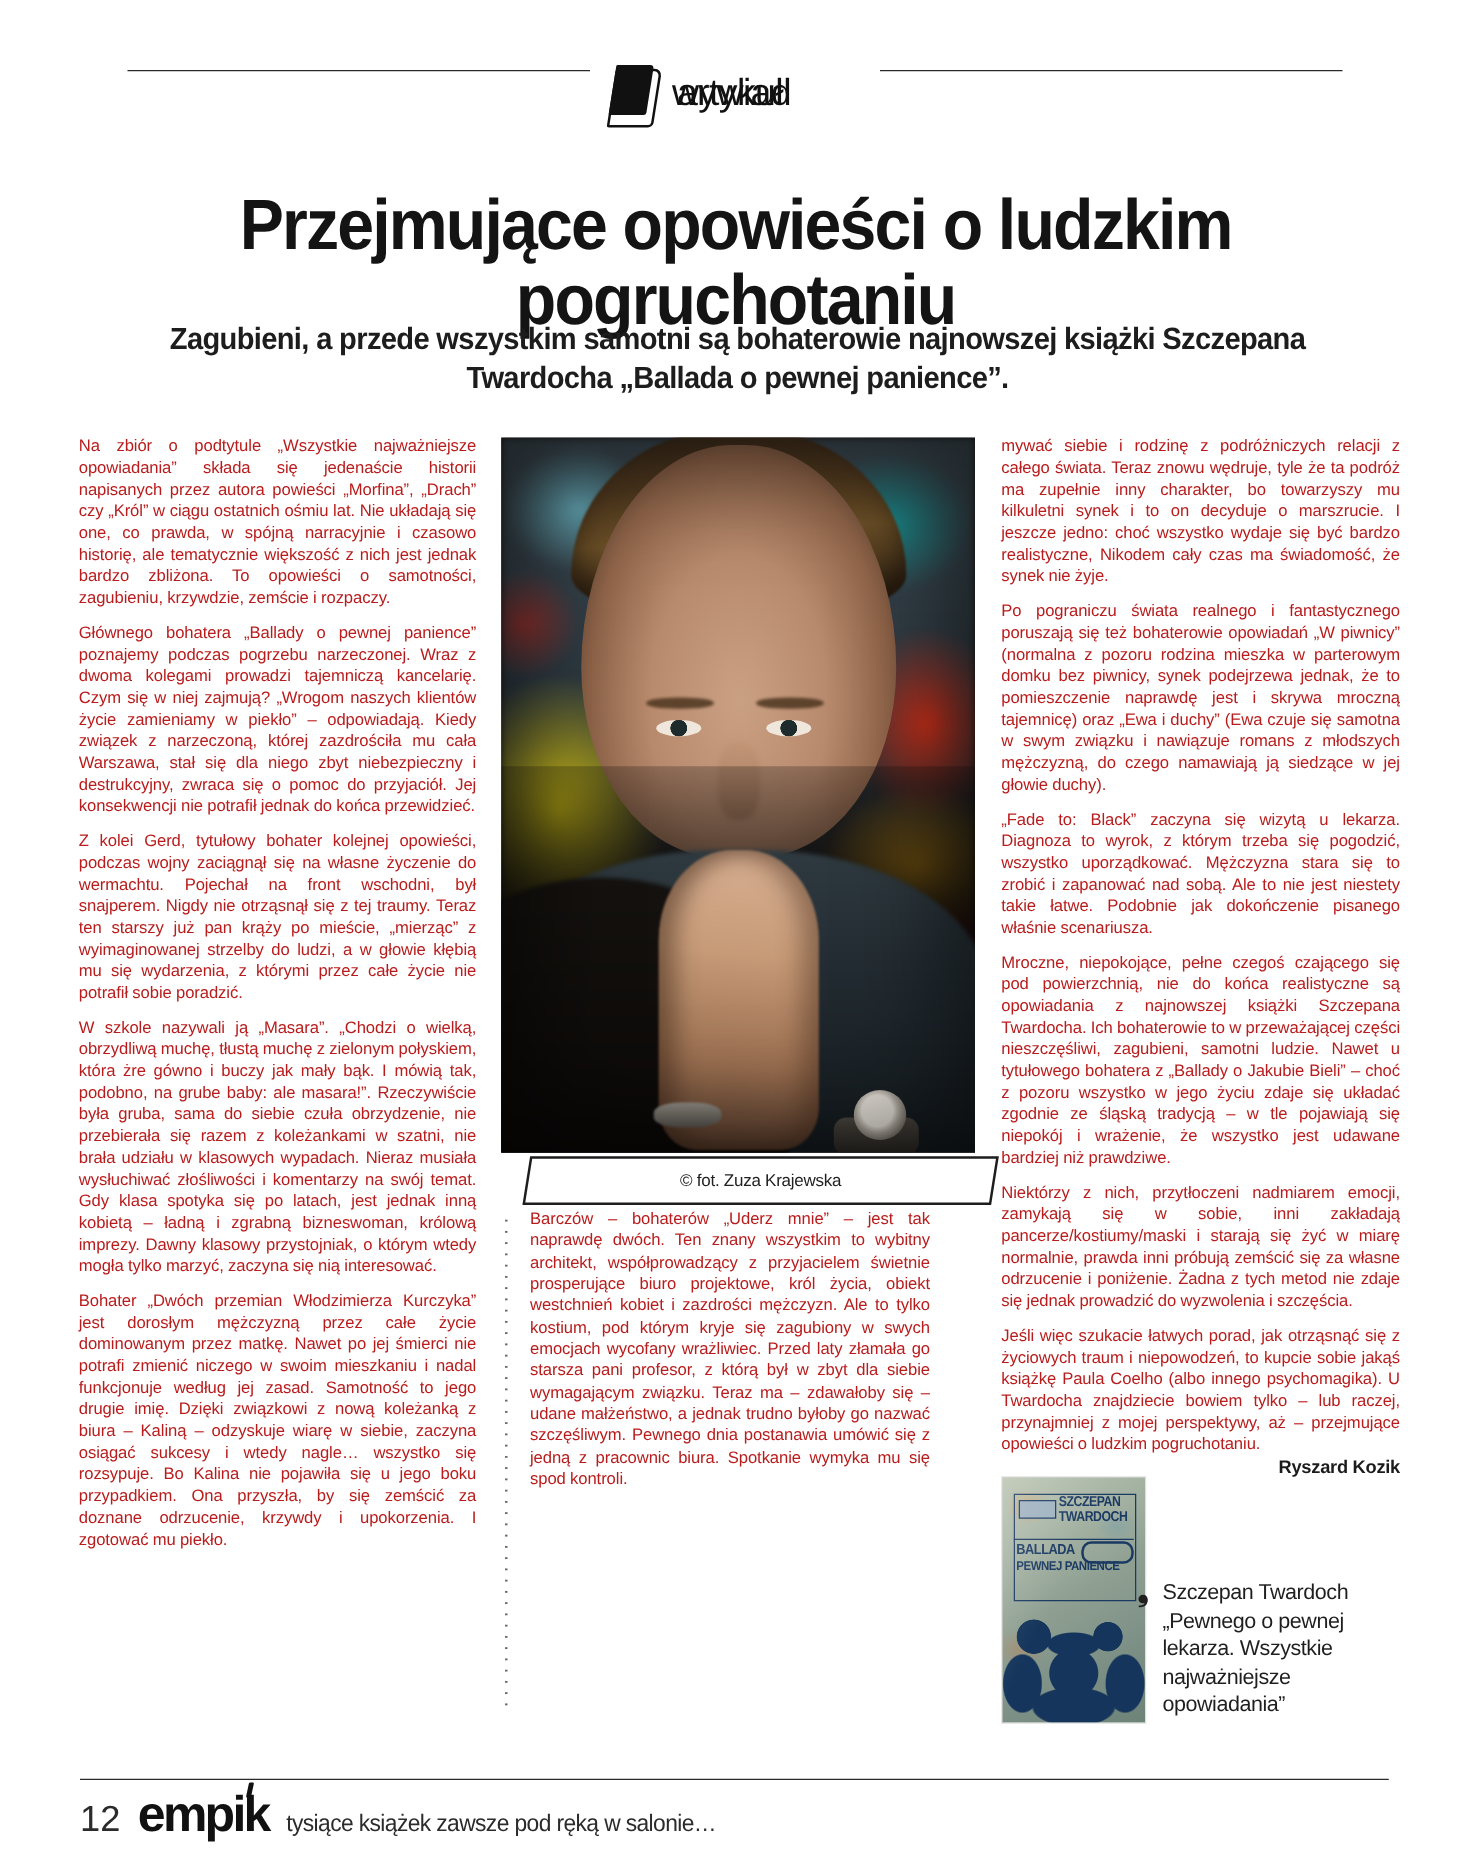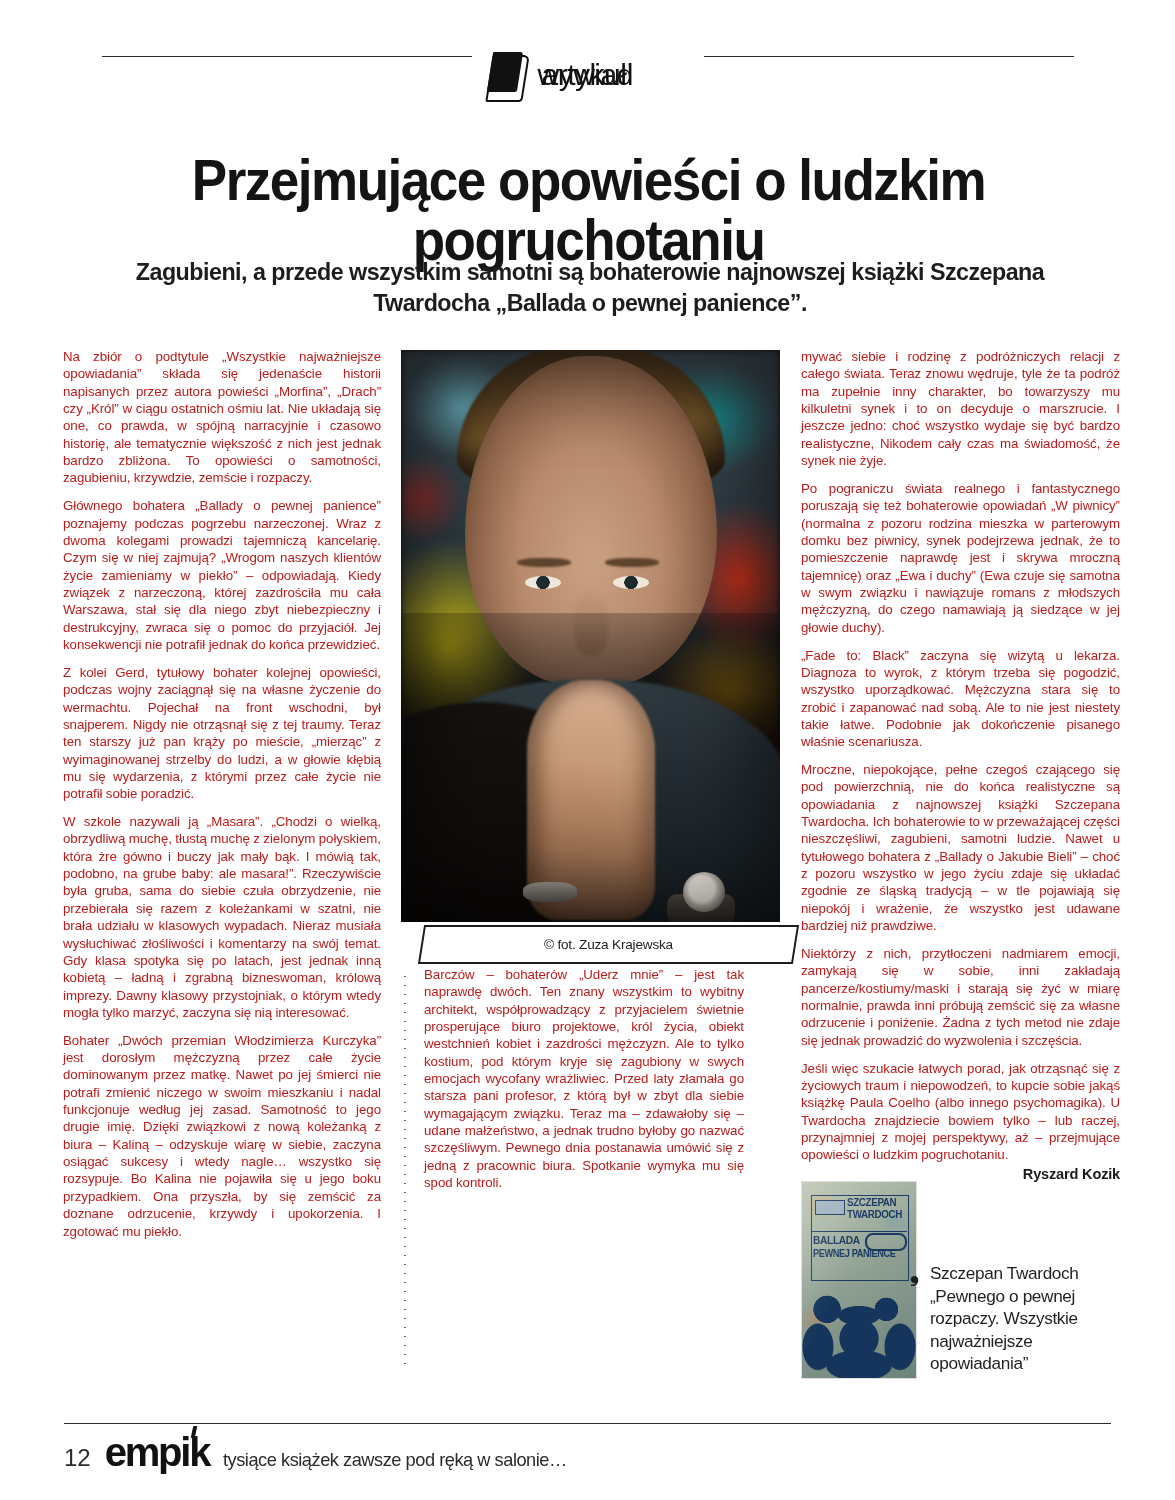--- a/index.html
+++ b/index.html
@@ -269,21 +269,21 @@
     font-size:17.2px;line-height:22.6px;color:#1f1f1f;letter-spacing:-0.35px;
   }
   .pull .qmark{
     position:absolute;left:-20px;top:2px;
     font-size:23px;font-weight:bold;color:#1f1f1f;line-height:18px;
   }
 
   
   .footrule{position:absolute;left:64px;top:1423px;width:1047px;height:1.4px;background:#2b2b2b;}
   .footer{position:absolute;left:64px;top:1432px;width:1050px;display:flex;align-items:baseline;gap:14px;}
-  .footer .pageno{font-size:24px;color:#2b2b2b;letter-spacing:0px;text-align:right;}
+  .footer .pageno{font-size:29px;color:#2b2b2b;letter-spacing:0px;text-align:right;}
   .footer .logo{
     font-size:40px;font-weight:bold;letter-spacing:-2.2px;color:#111;
     position:relative;line-height:40px;
   }
   .footer .logo .apos{
     position:absolute;right:13px;top:-6px;width:4px;height:12px;
     background:#111;transform:skewX(-12deg);border-radius:1px;
   }
   .footer .tag{font-size:19px;color:#2b2b2b;letter-spacing:-0.5px;transform:scaleX(0.96);transform-origin:0 50%;}
 </style>
@@ -368,21 +368,21 @@
     <div class="t1">BALLADA</div>
     <div class="t2">PEWNEJ PANIENCE</div>
     <div class="blot"></div>
     <div class="glare"></div>
   </div>
 
   <div class="pull">
     <span class="qmark">❟</span>
     <div>Szczepan Twardoch</div>
     <div>„Pewnego o pewnej</div>
-    <div>rozpaczy. Wszystkie</div>
+    <div>lekarza. Wszystkie</div>
     <div>najważniejsze</div>
     <div>opowiadania”</div>
   </div>
 
   <div class="footrule"></div>
   <div class="footer">
     <span class="pageno">12</span>
     <span class="logo">
       <span>empik</span>
       <span class="apos"></span>

